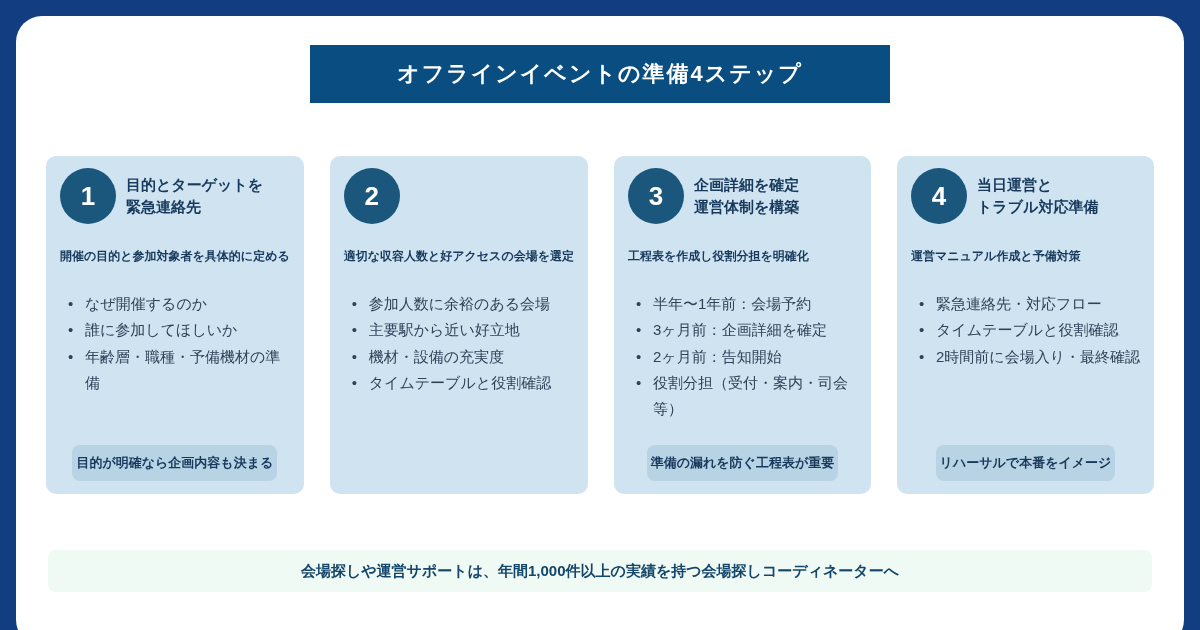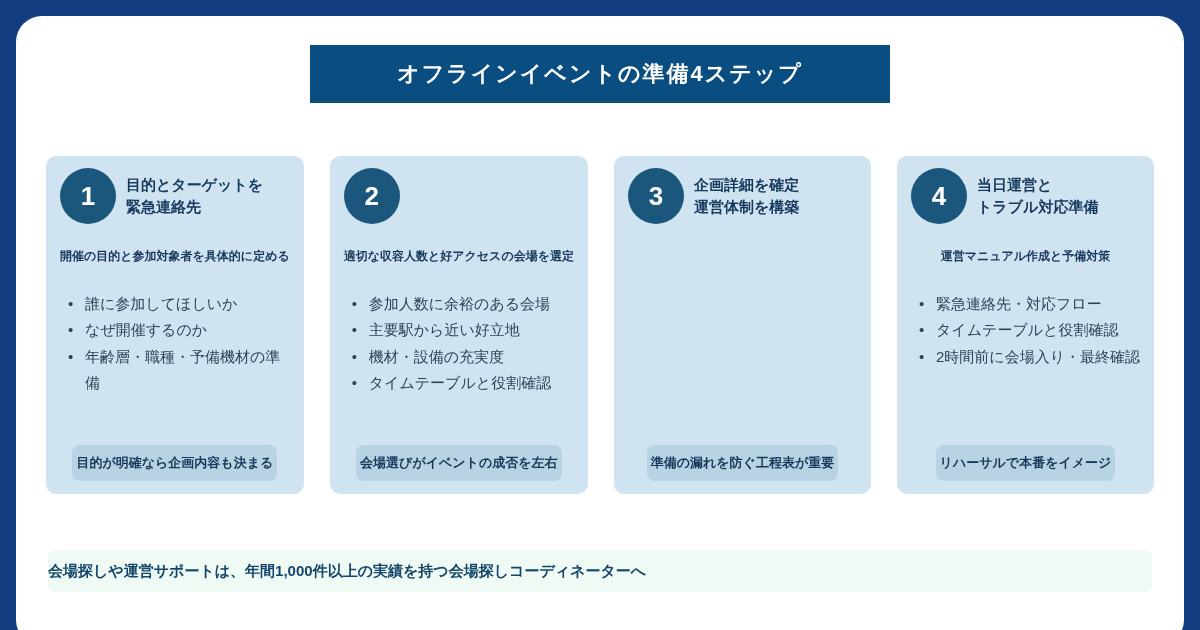--- a/index.html
+++ b/index.html
@@ -62,21 +62,20 @@
     font-weight: bold;
   }
   .card-title {
     font-size: 15px;
     font-weight: bold;
     color: #17395C;
     line-height: 1.5;
   }
   .card-subtitle {
     margin-top: 24px;
-    text-align: center;
     font-size: 12px;
     font-weight: bold;
     color: #17395C;
     white-space: nowrap;
   }
   .card-bullets {
     list-style: none;
     margin-top: 26px;
     padding-left: 6px;
   }
@@ -102,21 +101,21 @@
     font-size: 13px;
     font-weight: bold;
     color: #17395C;
     white-space: nowrap;
   }
   .footer-note {
     margin: 56px 32px 0;
     height: 42px;
     background: #EFFAF4;
     border-radius: 8px;
-    display: flex; align-items: center; 
+    display: flex; align-items: center; justify-content: center;
   }
   .footer-note span {
     font-size: 15px;
     font-weight: bold;
     color: #14466B;
   }
 </style>
 </head>
 <body>
 
@@ -133,53 +132,59 @@
         <div class="num-circle">
           <span>1</span>
         </div>
         <h2 class="card-title">
           <span>目的とターゲットを</span><br>
           <span>緊急連絡先</span>
         </h2>
       </div>
       <p class="card-subtitle">開催の目的と参加対象者を具体的に定める</p>
       <ul class="card-bullets">
+        <li>なぜ開催するのか</li>
         <li>誰に参加してほしいか</li>
-        <li>なぜ開催するのか</li>
         <li>年齢層・職種・予備機材の準備</li>
       </ul>
       <div class="card-badge">目的が明確なら企画内容も決まる</div>
     </section>
 
     <section class="card">
       <div class="card-head">
         <div class="num-circle">
           <span>2</span>
         </div>
       </div>
       <p class="card-subtitle">適切な収容人数と好アクセスの会場を選定</p>
       <ul class="card-bullets">
         <li>参加人数に余裕のある会場</li>
         <li>主要駅から近い好立地</li>
         <li>機材・設備の充実度</li>
         <li>タイムテーブルと役割確認</li>
       </ul>
-      <div class="card-badge">会場選びがイベントの成否を左右</div>
     </section>
 
     <section class="card">
       <div class="card-head">
         <div class="num-circle">
           <span>3</span>
         </div>
         <h2 class="card-title">
           <span>企画詳細を確定</span><br>
           <span>運営体制を構築</span>
         </h2>
       </div>
+      <p class="card-subtitle">工程表を作成し役割分担を明確化</p>
+      <ul class="card-bullets">
+        <li>半年〜1年前：会場予約</li>
+        <li>3ヶ月前：企画詳細を確定</li>
+        <li>2ヶ月前：告知開始</li>
+        <li>役割分担（受付・案内・司会等）</li>
+      </ul>
       <div class="card-badge">準備の漏れを防ぐ工程表が重要</div>
     </section>
 
     <section class="card">
       <div class="card-head">
         <div class="num-circle">
           <span>4</span>
         </div>
         <h2 class="card-title">
           <span>当日運営と</span><br>

